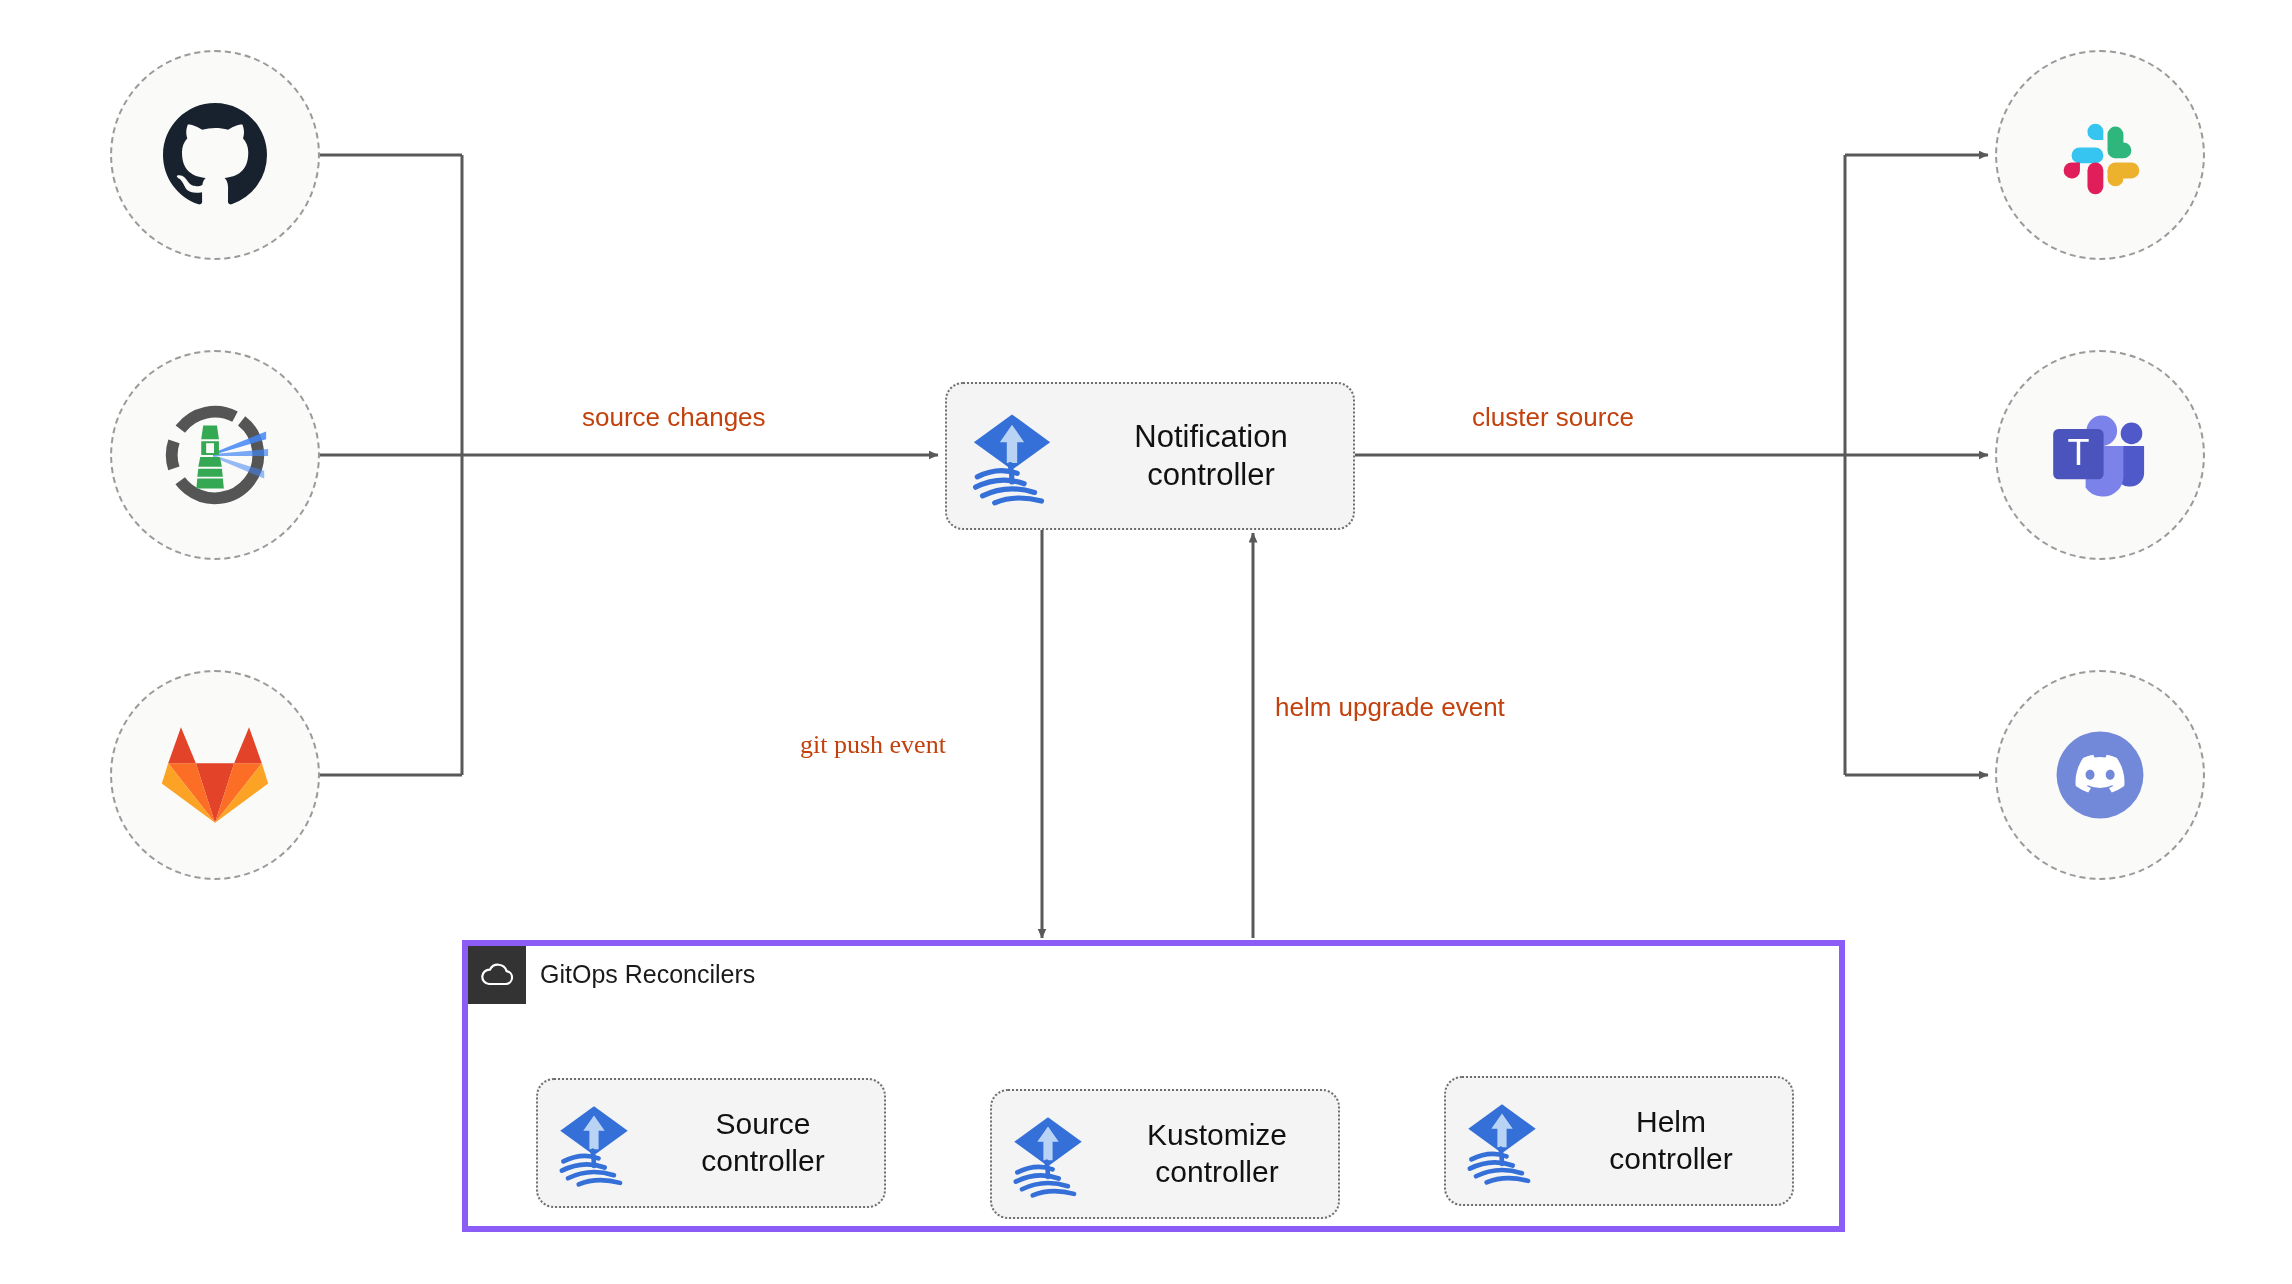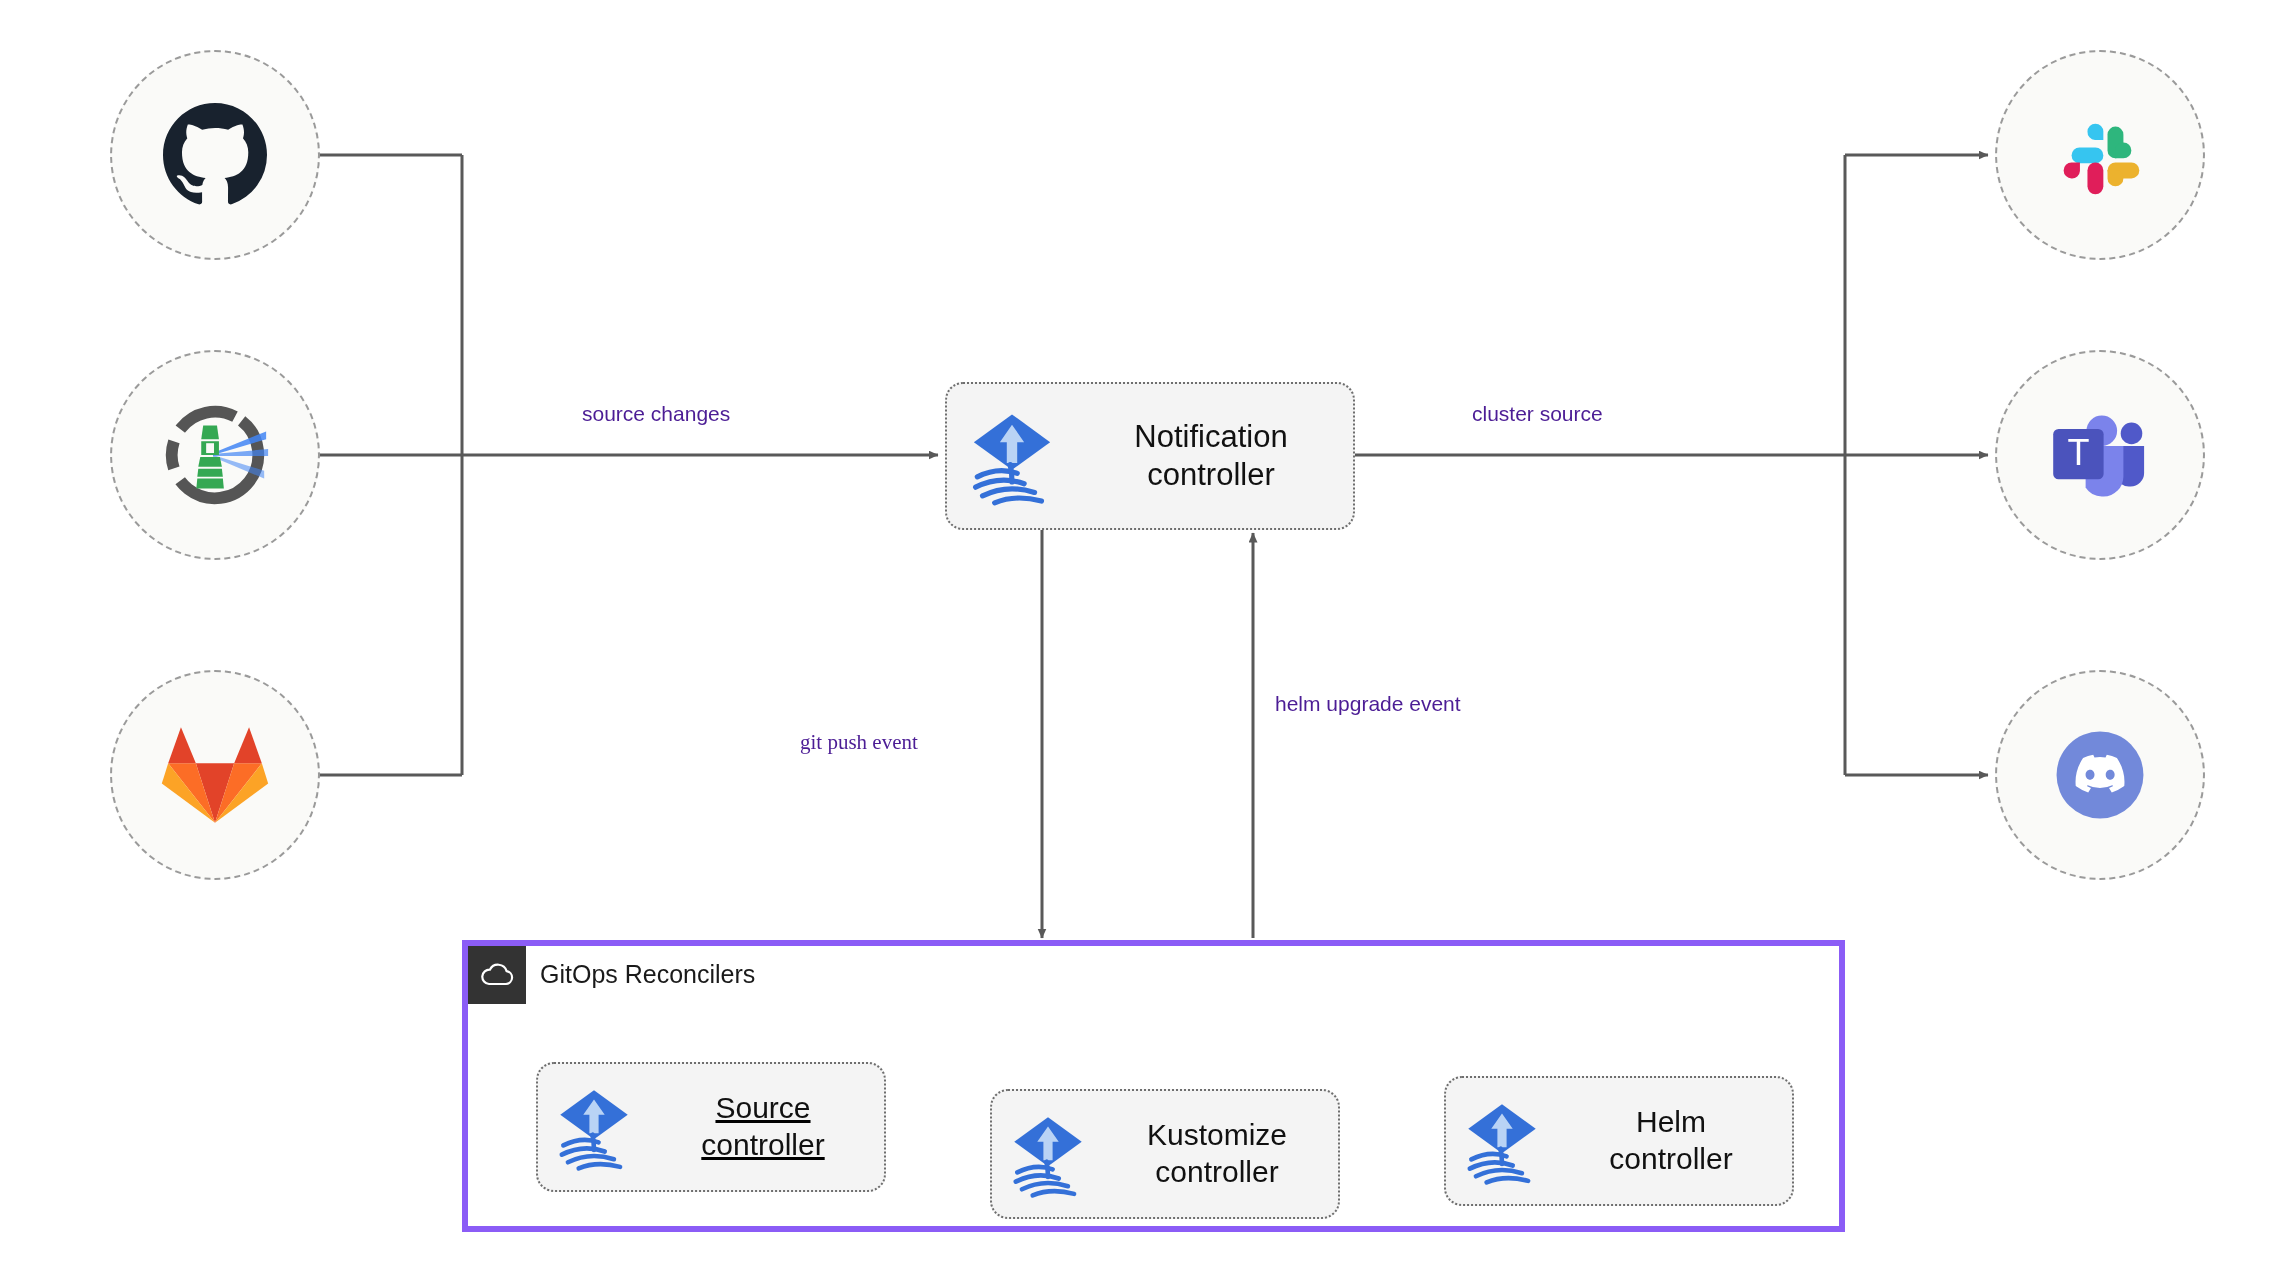--- a/index.html
+++ b/index.html
@@ -39,21 +39,21 @@
   .group-tab{
     position:absolute;left:0;top:0;width:58px;height:58px;background:#333333;
     display:flex;align-items:center;justify-content:center;
   }
   .group-title{
     position:absolute;left:72px;top:14px;font-size:25px;color:#1a1a1a;
   }
 
   
   .edge-label{
-    position:absolute;font-size:21px;color:#4c1d95;background:#ffffff;
+    position:absolute;font-size:26px;color:#c2410c;background:#ffffff;
     padding:2px 10px;white-space:nowrap;
   }
 </style>
 </head>
 <body>
 
 <div id="stage">
 
   <svg class="wires" viewBox="0 0 2292 1284">
     <defs>
@@ -209,21 +209,21 @@
   </div>
 
   <div class="group-box" style="left:462px;top:940px;width:1383px;height:292px;">
     <div class="group-tab">
       <svg width="34" height="26" viewBox="0 0 34 26" aria-hidden="true">
         <path d="M9 22h17a6.5 6.5 0 0 0 .6-12.9A9 9 0 0 0 10 7.6 7 7 0 0 0 9 22z" fill="none" stroke="#ffffff" stroke-width="2.2"></path>
       </svg>
     </div>
     <div class="group-title">GitOps Reconcilers</div>
 
-    <div class="ctrl-box" style="left:68px;top:116px;width:350px;height:130px;text-decoration:underline;">
+    <div class="ctrl-box" style="left:68px;top:132px;width:350px;height:130px;">
       <span class="ctrl-logo" style="width:112px;height:104px;">
         <svg width="92" height="92" viewBox="0 0 120 120" aria-hidden="true">
           <polygon points="60,12 104,44 60,76 16,44" fill="#3470d8"></polygon>
           <polygon points="60,24 74,44 66,44 66,68 54,68 54,44 46,44" fill="#b9d3f5"></polygon>
           <g stroke="#3470d8" stroke-width="6" fill="none" stroke-linecap="round">
             <path d="M20,84 Q44,72 66,80"></path>
             <path d="M18,96 Q46,82 74,92"></path>
             <path d="M26,106 Q54,92 86,102"></path>
             <path d="M40,114 Q64,104 94,112"></path>
             <path d="M58,70 Q60,80 60,90"></path>

